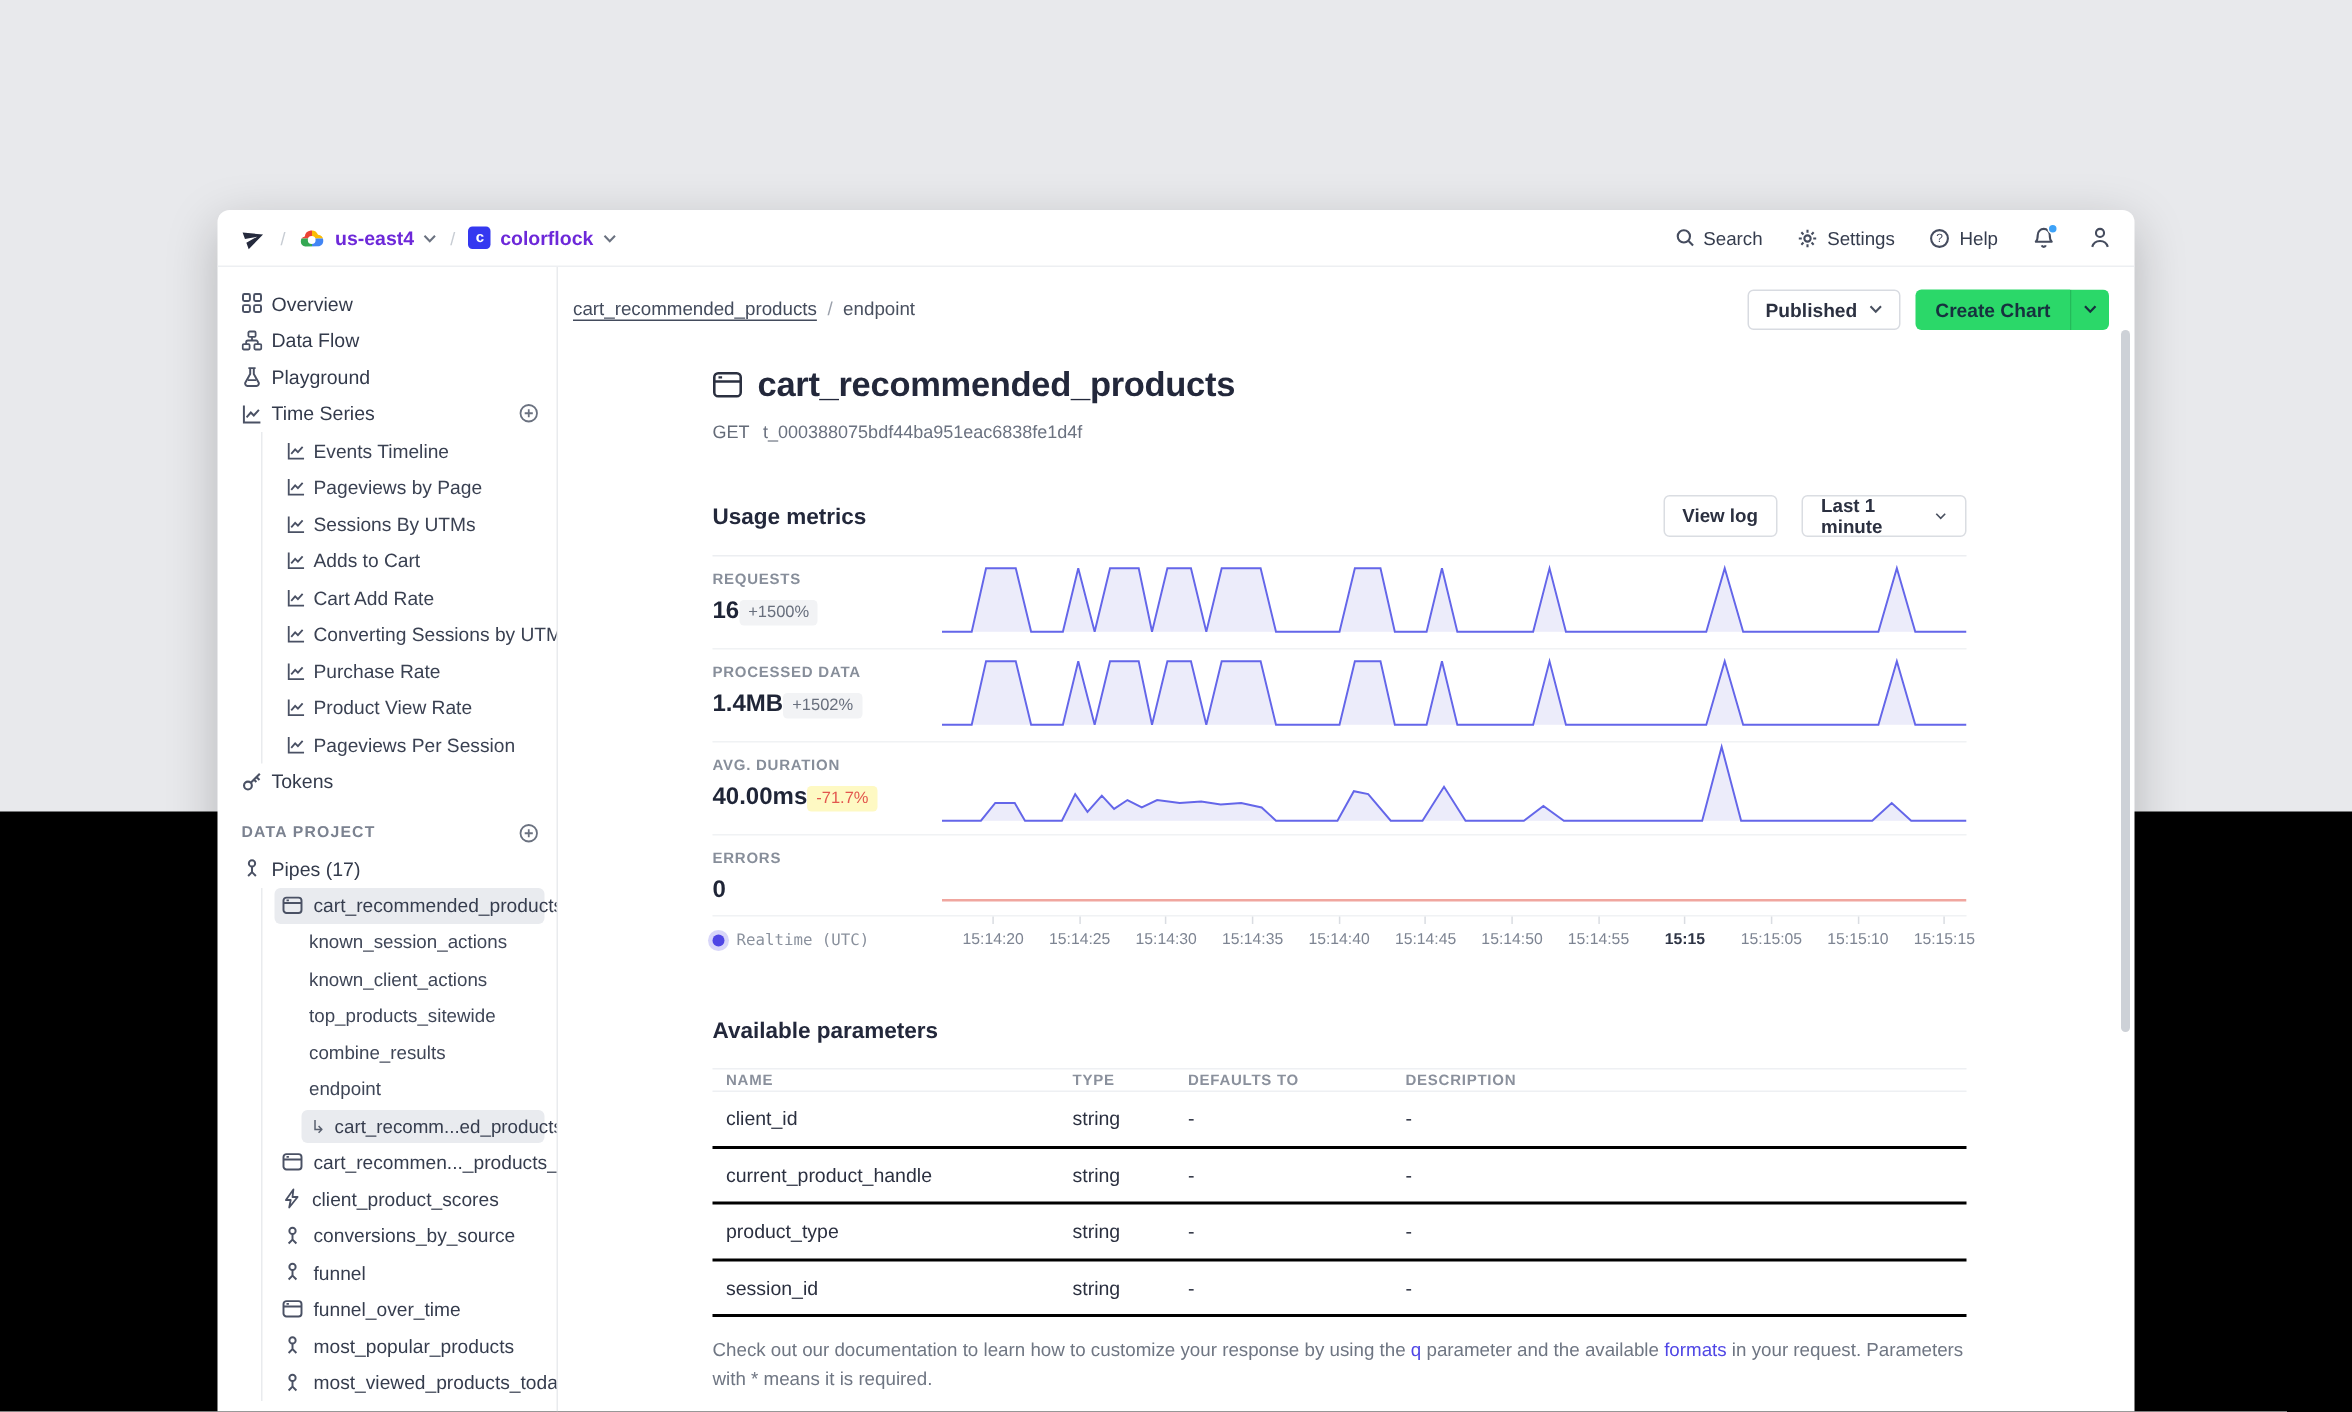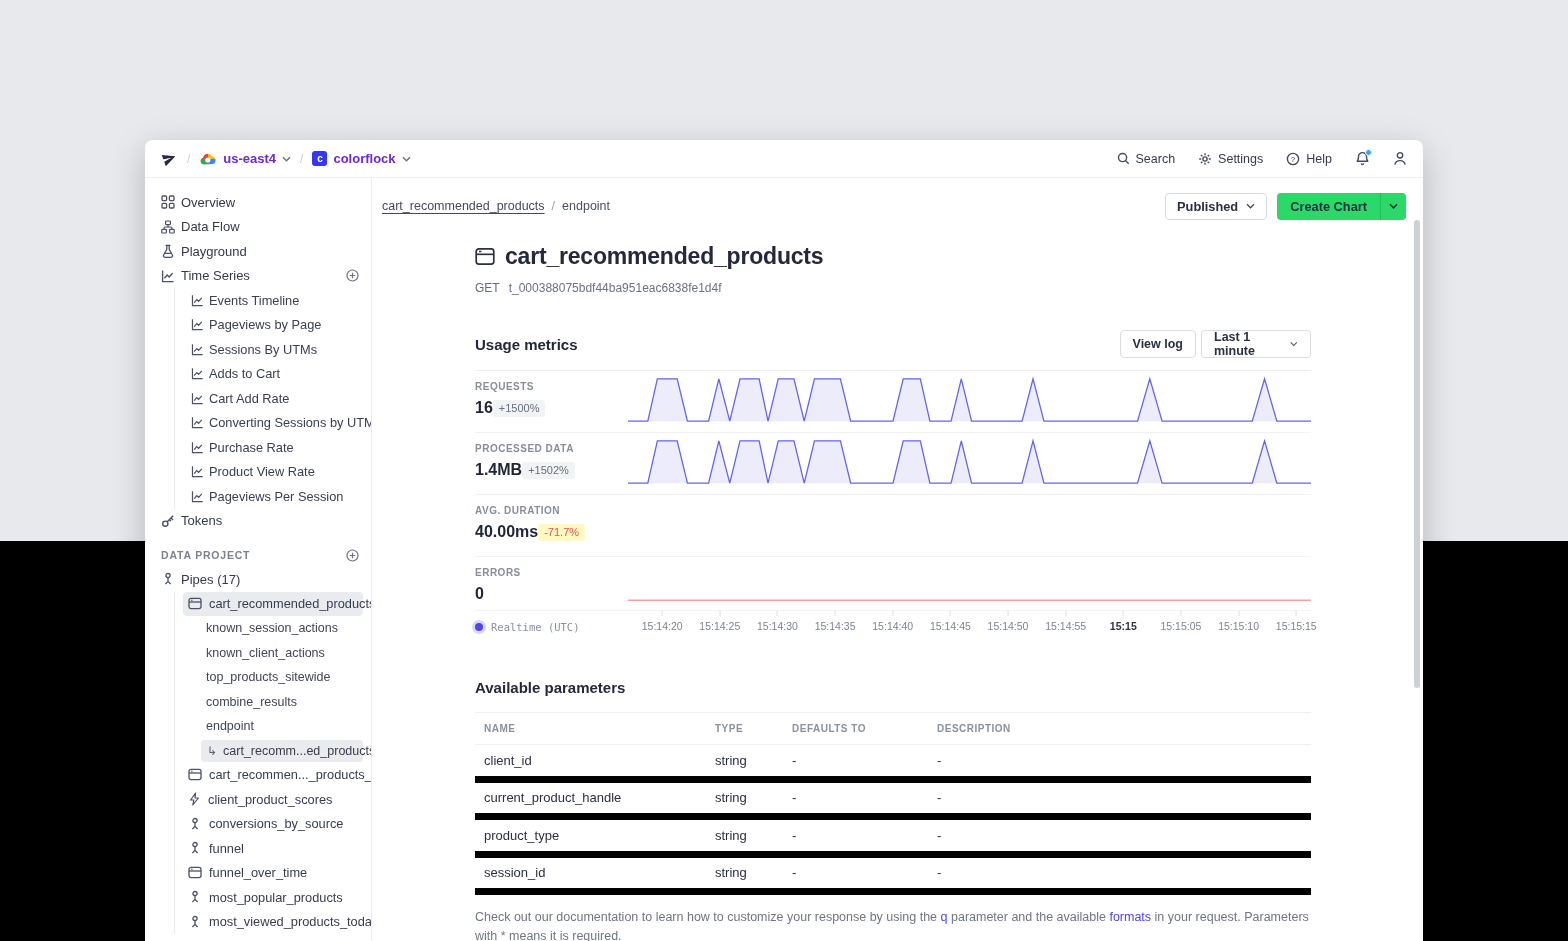--- a/index.html
+++ b/index.html
@@ -64,21 +64,21 @@
   .btn-caret { background:#2bd869; display:flex; align-items:center; padding:0 8px; border-radius:0 4px 4px 0;
                border-left:1px solid rgba(0,0,0,.14); }
   .content { width:836px; margin-left:93px; }
   .title-row { display:flex; align-items:center; gap:10px; margin-top:22px; }
   .page-title { font-size:23px; font-weight:700; color:#23283b; letter-spacing:-.2px; }
   .get-row { display:flex; align-items:center; gap:9px; margin-top:11px; font-size:12px; color:#6b7280; }
   .get-row .method { font-weight:400; color:#646b78; }
   
   .usage-head { display:flex; align-items:center; justify-content:space-between; margin-top:35px; }
   .sec-title { font-size:15px; font-weight:700; color:#23283b; }
-  .usage-actions { display:flex; gap:5px; }
+  .usage-actions { display:flex; gap:16px; }
   .btn-light { display:flex; align-items:center; gap:8px; height:28px; padding:0 12px; border:1px solid #dadde2;
                border-radius:4px; background:#fff; font-size:12.5px; color:#2b3040; font-weight:600; cursor:pointer; }
   .usage-divider { border-top:1px solid #eceef1; margin-top:12px; }
   .metric-row { display:flex; border-bottom:1px solid #f0f2f4; }
   .metric-left { width:153px; flex:0 0 153px; padding-top:10px; }
   .metric-label { font-size:10px; font-weight:600; letter-spacing:.5px; color:#878e9a; }
   .metric-val-row { display:flex; align-items:center; margin-top:7px; }
   .metric-value { font-size:16px; font-weight:700; color:#1f2537; }
   .badge { font-size:11px; padding:2.5px 6px; border-radius:3px; }
   .badge.neutral { background:#f2f3f5; color:#686f7d; }
@@ -91,23 +91,23 @@
   .rt-dot { width:8px; height:8px; border-radius:50%; background:#4f46e5; box-shadow:0 0 0 3px rgba(79,70,229,.22); }
   .rt-label { font-family:"DejaVu Sans Mono", monospace; font-size:10.5px; color:#8a919d; }
   .axis-ticks { flex:1; position:relative; }
   .tick { position:absolute; top:0; transform:translateX(-50%); text-align:center; }
   .tick-mark { width:1px; height:5px; background:#dadde2; margin:0 auto; }
   .tick-lbl { margin-top:4px; font-size:10.5px; color:#7d8492; white-space:nowrap; }
   .tick.bold .tick-lbl { color:#2e3445; font-weight:700; }
   
   .params-title { margin-top:38px; }
   .param-grid { display:grid; grid-template-columns:240px 77px 145px 1fr; align-items:center; }
-  .param-head { margin-top:16px; border-top:1px solid #eef0f3; border-bottom:1px solid #eef0f3; height:33px; }
+  .param-head { margin-top:16px; border-top:1px solid #eef0f3; border-bottom:1px solid #eef0f3; height:16px; }
   .param-head div { font-size:10px; font-weight:600; letter-spacing:.5px; color:#8a909c; }
-  .param-row { height:37.5px; border-bottom:7px solid #000000; font-size:13px; color:#2b3040; }
+  .param-row { height:37.5px; border-bottom:2px solid #000000; font-size:13px; color:#2b3040; }
   .param-grid div:first-child { padding-left:9px; }
   .footer-note { margin-top:13px; font-size:12.5px; color:#6f7683; line-height:1.55; padding-bottom:26px; }
   .footer-note a { color:#4f46e5; text-decoration:none; cursor:pointer; }
   .scrollbar { position:absolute; right:3px; top:42px; width:6px; height:468px; border-radius:3px; background:#cdd1d7; cursor:pointer; }
 </style>
 </head>
 <body>
 
 <div class="bg-top"></div>
 
@@ -540,21 +540,21 @@
                   <span class="badge neutral">+1502%</span>
                 </div>
               </div>
               <div class="metric-chart">
                 <svg viewBox="0 0 100 62" preserveAspectRatio="none">
                   <path d="M0.00,51.00 L2.90,51.00 L4.30,8.00 L7.20,8.00 L8.70,51.00 L11.80,51.00 L13.30,8.00 L14.90,51.00 L16.40,8.00 L19.20,8.00 L20.50,51.00 L22.00,8.00 L24.30,8.00 L25.80,51.00 L27.30,8.00 L31.10,8.00 L32.60,51.00 L38.80,51.00 L40.30,8.00 L42.80,8.00 L44.20,51.00 L47.30,51.00 L48.80,8.00 L50.30,51.00 L57.70,51.00 L59.30,8.00 L60.90,51.00 L74.60,51.00 L76.40,8.00 L78.20,51.00 L91.40,51.00 L93.20,8.00 L95.00,51.00 L100.00,51.00 L100,51 L0,51 Z" fill="#ececfa"></path>
                   <path d="M0.00,51.00 L2.90,51.00 L4.30,8.00 L7.20,8.00 L8.70,51.00 L11.80,51.00 L13.30,8.00 L14.90,51.00 L16.40,8.00 L19.20,8.00 L20.50,51.00 L22.00,8.00 L24.30,8.00 L25.80,51.00 L27.30,8.00 L31.10,8.00 L32.60,51.00 L38.80,51.00 L40.30,8.00 L42.80,8.00 L44.20,51.00 L47.30,51.00 L48.80,8.00 L50.30,51.00 L57.70,51.00 L59.30,8.00 L60.90,51.00 L74.60,51.00 L76.40,8.00 L78.20,51.00 L91.40,51.00 L93.20,8.00 L95.00,51.00 L100.00,51.00" fill="none" stroke="#6466e9" stroke-width="1.3" vector-effect="non-scaling-stroke"></path>
                 </svg>
               </div>
             </div>
-            <div class="metric-row" style="height: 62px; flex-direction: column;">
+            <div class="metric-row" style="height: 62px;">
               <div class="metric-left">
                 <div class="metric-label">AVG. DURATION</div>
                 <div class="metric-val-row">
                   <span class="metric-value">40.00ms</span>
                   <span class="badge negative">-71.7%</span>
                 </div>
               </div>
               <div class="metric-chart">
                 <svg viewBox="0 0 100 62" preserveAspectRatio="none">
                   <path d="M0.00,53.00 L3.80,53.00 L5.20,41.00 L7.10,41.00 L8.10,53.00 L11.70,53.00 L13.00,35.00 L14.20,47.00 L15.60,36.00 L16.80,45.00 L18.10,39.00 L19.50,44.00 L21.00,39.00 L23.20,41.00 L25.30,40.00 L27.20,42.00 L29.20,41.00 L31.20,44.00 L32.60,53.00 L38.60,53.00 L40.20,33.00 L41.60,35.00 L43.80,53.00 L46.90,53.00 L49.00,30.00 L51.10,53.00 L56.80,53.00 L58.70,43.00 L60.70,53.00 L74.20,53.00 L76.10,3.00 L78.00,53.00 L90.80,53.00 L92.70,41.00 L94.60,53.00 L100.00,53.00 L100,53 L0,53 Z" fill="#ececfa"></path>

